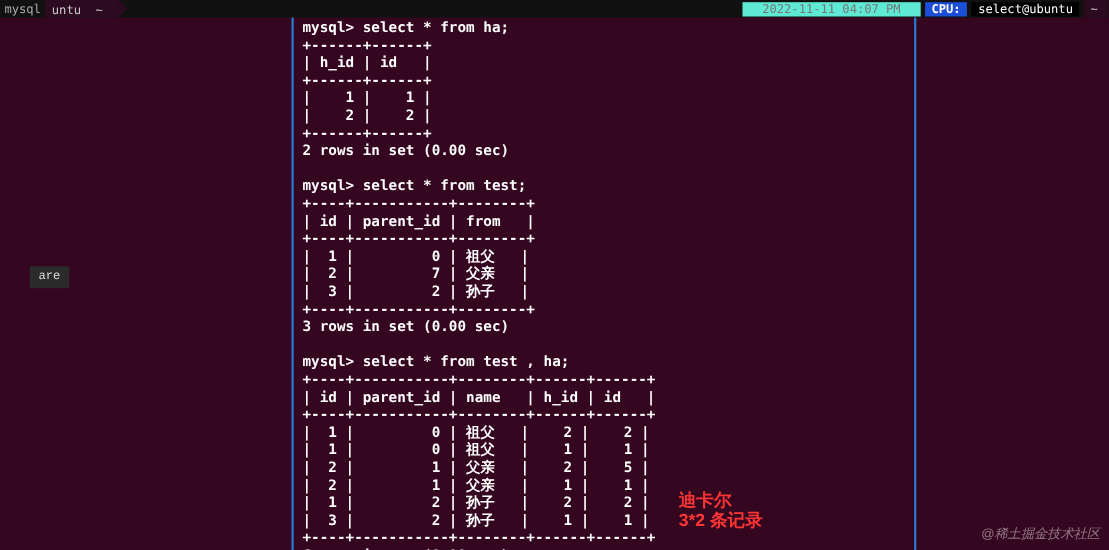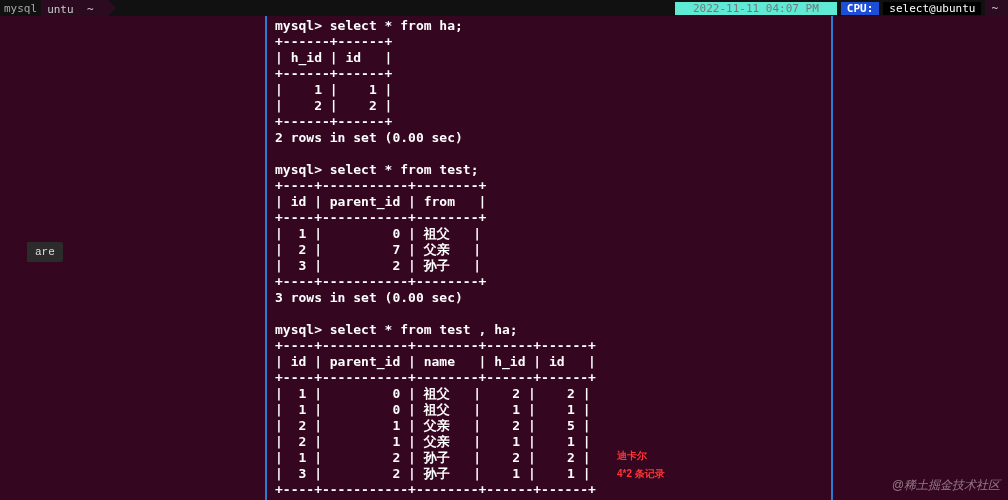--- a/index.html
+++ b/index.html
@@ -80,21 +80,21 @@
       padding: 4px 8px;
       border-radius: 0 3px 3px 0;
       margin-left: 27px;
     }
     .annotation {
       position: absolute;
       left: 617px;
       top: 447px;
       color: #ff3535;
       font-family: sans-serif;
-      font-size: 10px;
+      font-size: 16px;
       font-weight: bold;
       line-height: 18px;
     }
     .watermark {
       position: absolute;
       right: 8px; bottom: 6px;
       color: rgba(255,255,255,0.45);
       font-family: sans-serif;
       font-size: 12px;
       font-style: italic;
@@ -150,16 +150,16 @@
 <span>+----+-----------+--------+------+------+</span>
 <span>6 rows in set (0.00 sec)</span></div>
   </div>
   <div class="pane pane-right"></div>
 </div>
 
 <div class="share-btn">are</div>
 
 <div class="annotation">
   <div>迪卡尔</div>
-  <div>4*2 条记录</div>
+  <div>3*2 条记录</div>
 </div>
 
 <div class="watermark">@稀土掘金技术社区</div>
 
 </body></html>

